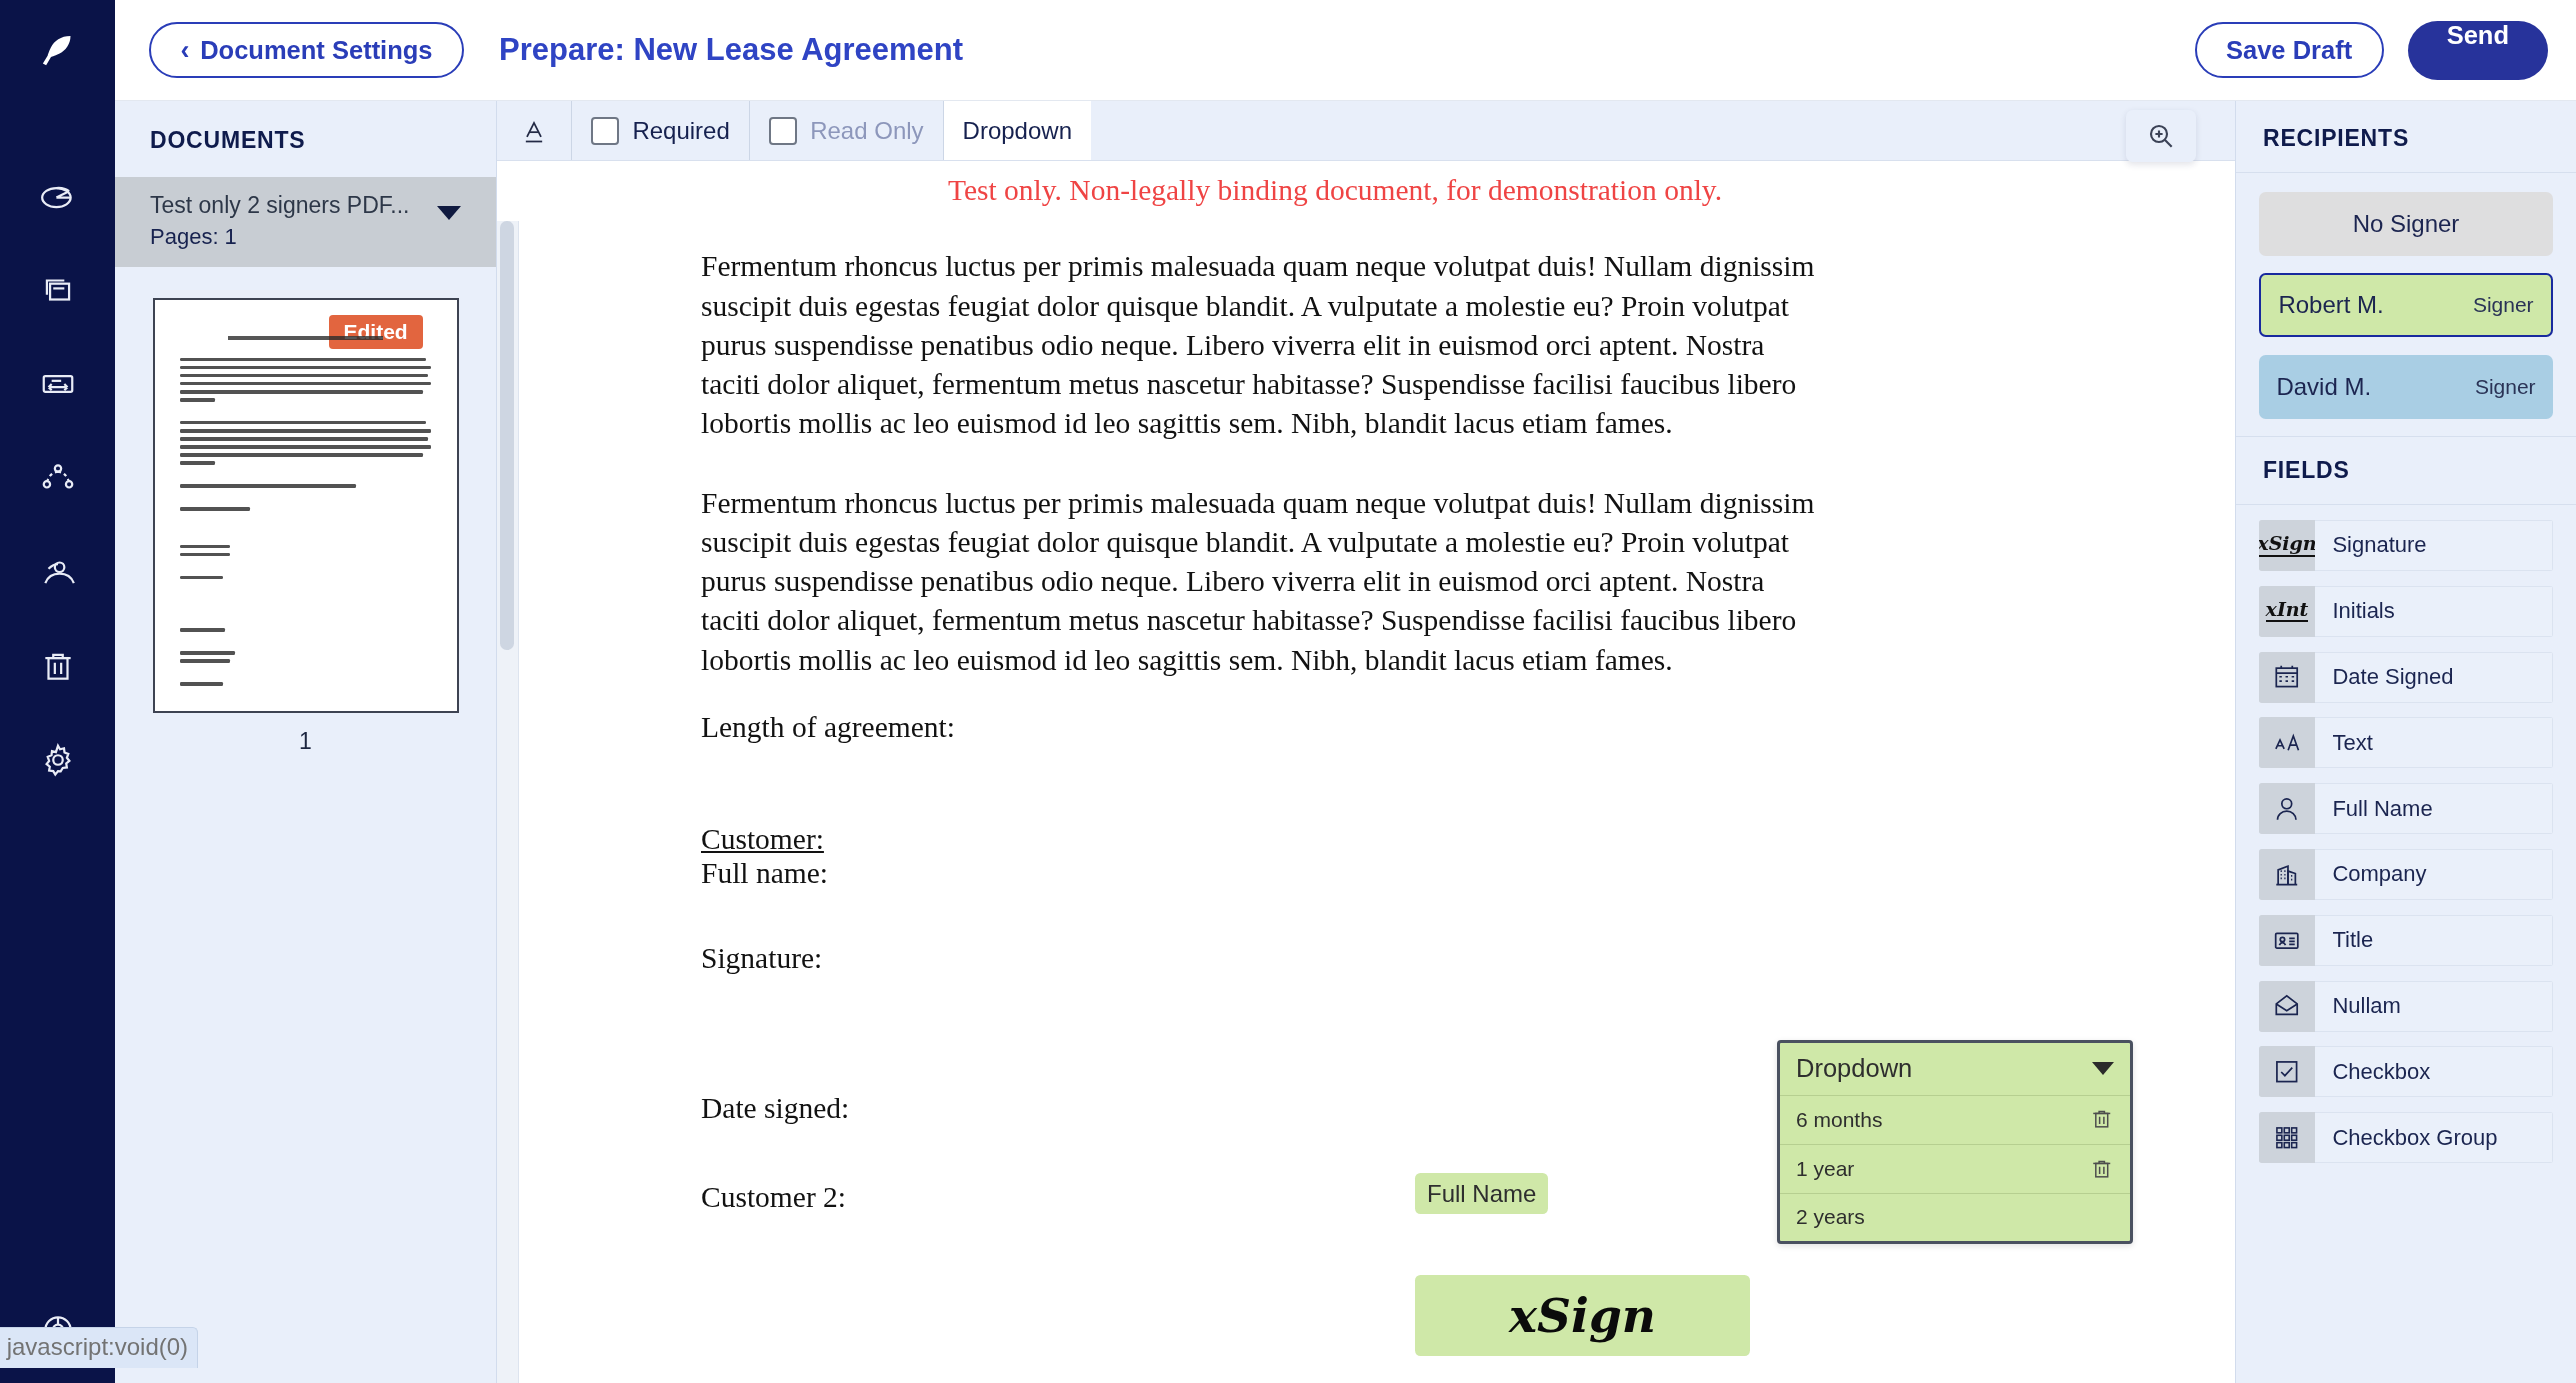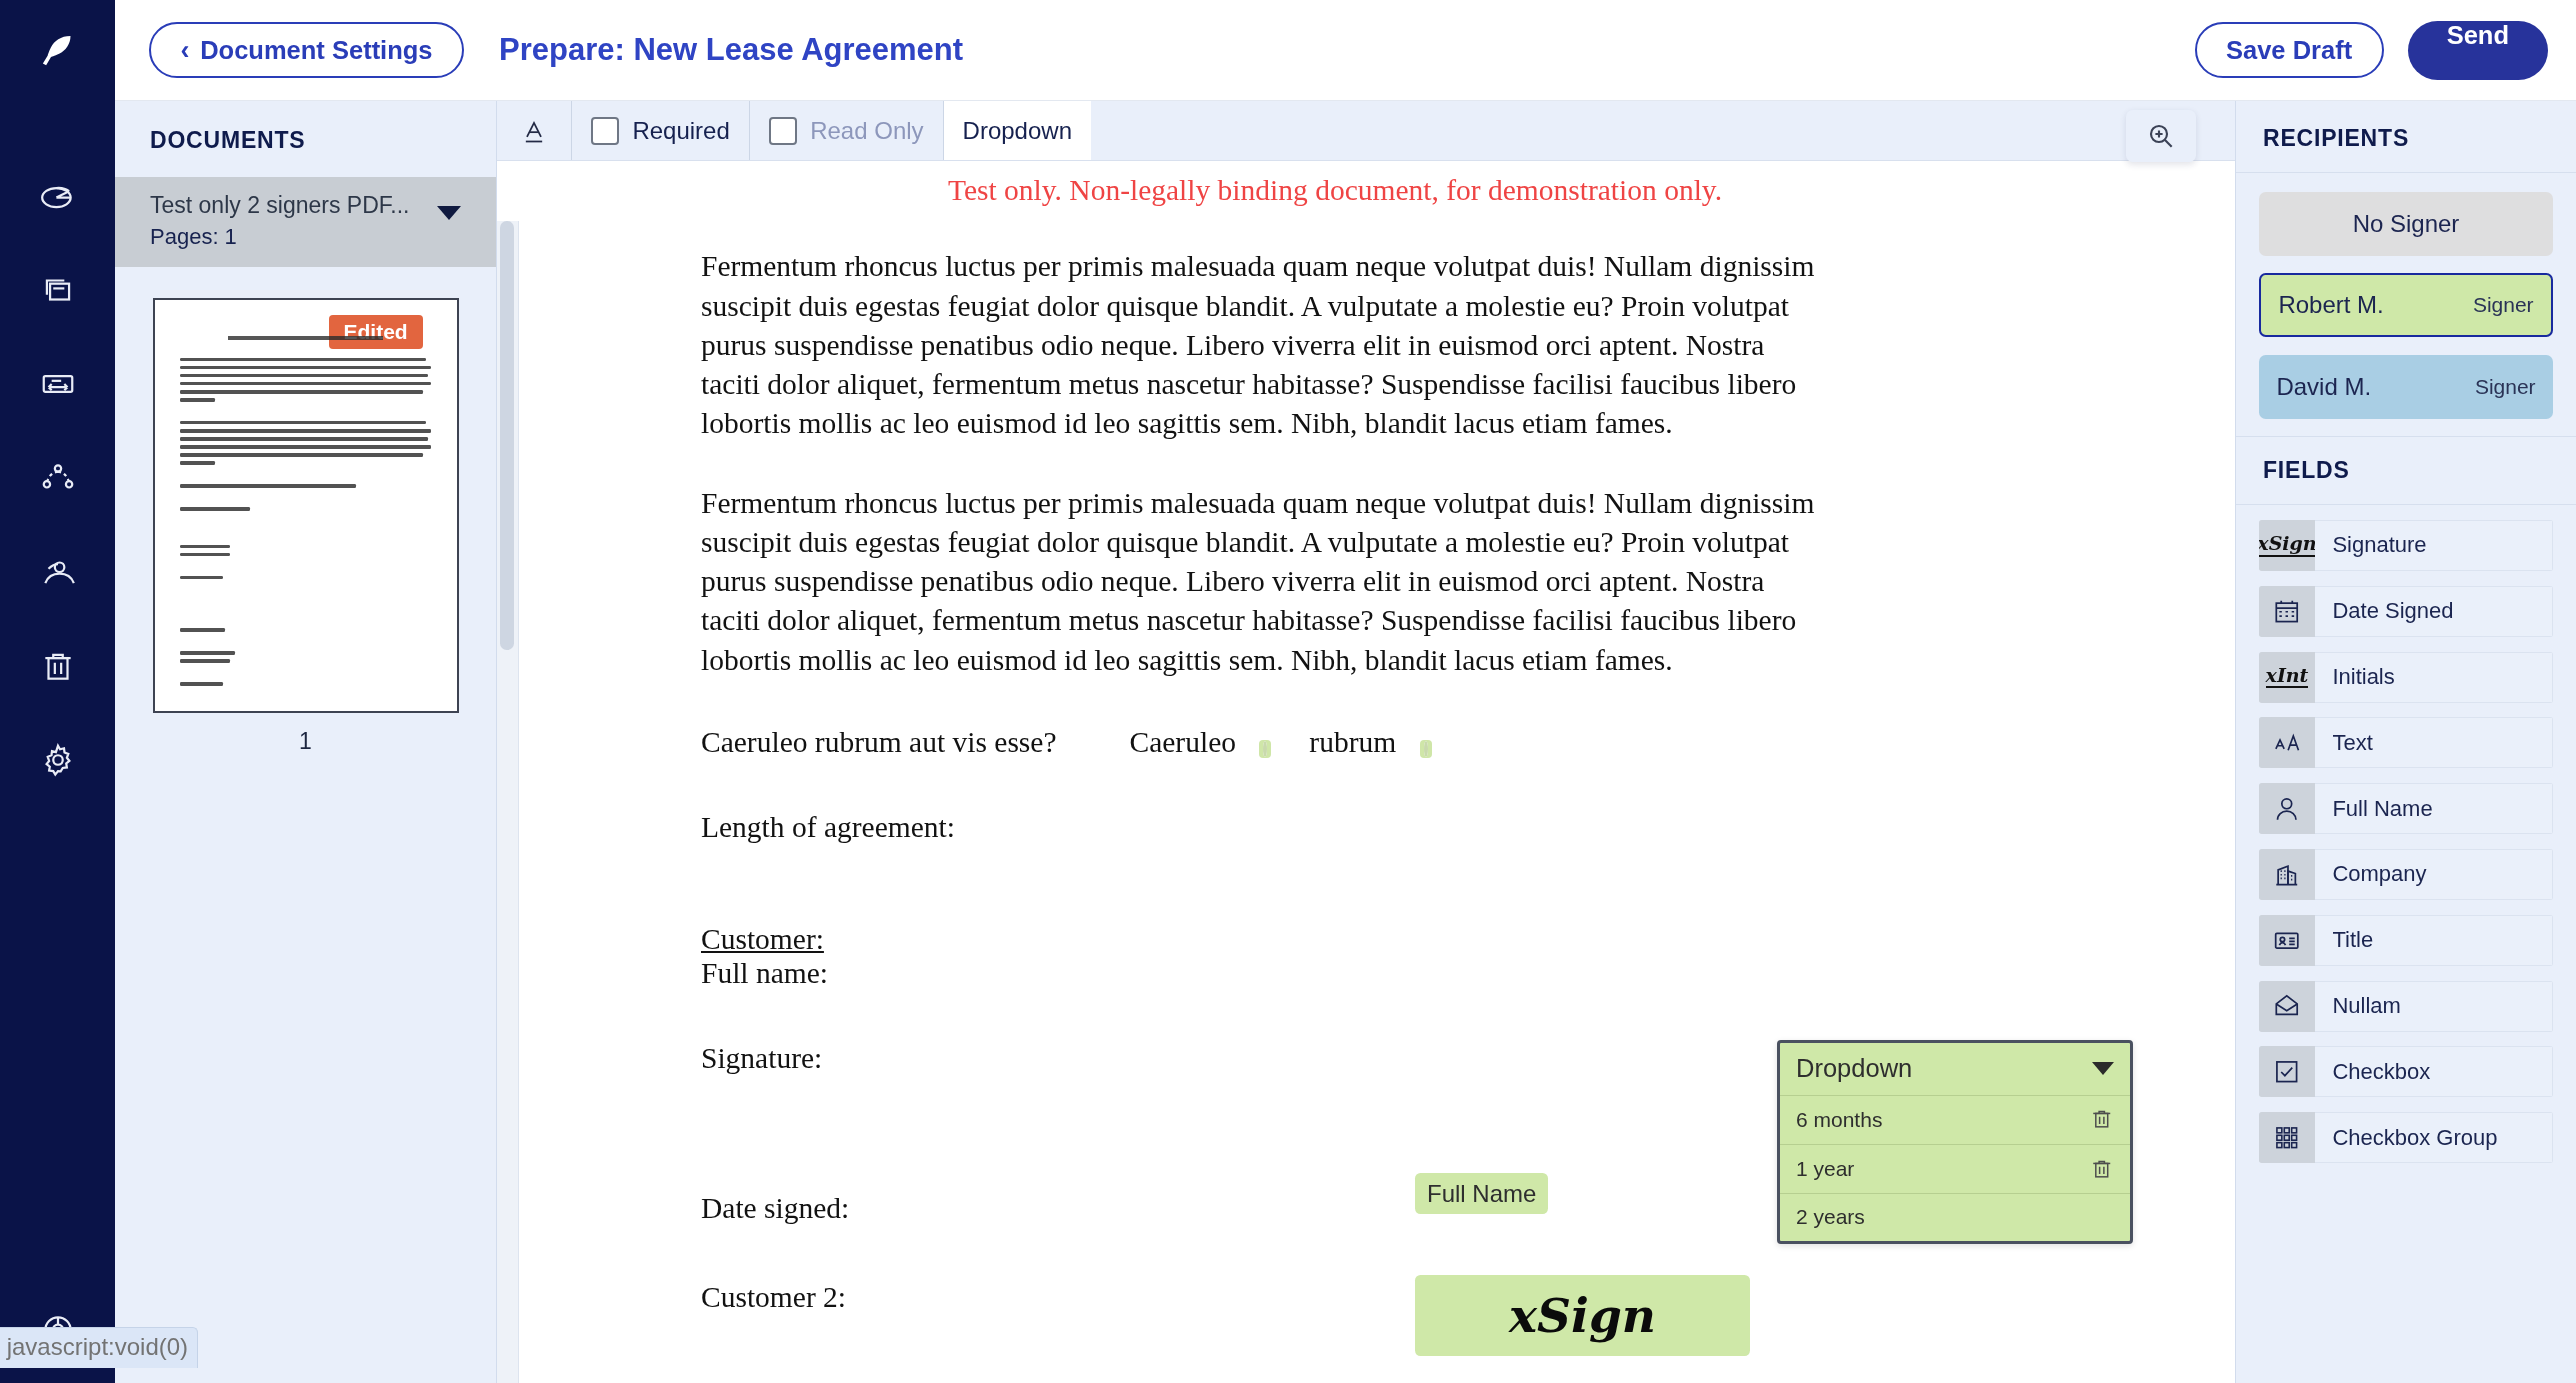--- a/index.html
+++ b/index.html
@@ -398,31 +398,20 @@
         <div class="page-scroll">
           <div class="vscroll">
             <div class="vscroll-thumb"></div>
           </div>
 
           <div class="page">
             <div class="doc-center">Test only. Non-legally binding document, for demonstration only.</div>
             <div class="doc-p">Fermentum rhoncus luctus per primis malesuada quam neque volutpat duis! Nullam dignissim suscipit duis egestas feugiat dolor quisque blandit. A vulputate a molestie eu? Proin volutpat purus suspendisse penatibus odio neque. Libero viverra elit in euismod orci aptent. Nostra taciti dolor aliquet, fermentum metus nascetur habitasse? Suspendisse facilisi faucibus libero lobortis mollis ac leo euismod id leo sagittis sem. Nibh, blandit lacus etiam fames.</div>
             <div class="doc-p">Fermentum rhoncus luctus per primis malesuada quam neque volutpat duis! Nullam dignissim suscipit duis egestas feugiat dolor quisque blandit. A vulputate a molestie eu? Proin volutpat purus suspendisse penatibus odio neque. Libero viverra elit in euismod orci aptent. Nostra taciti dolor aliquet, fermentum metus nascetur habitasse? Suspendisse facilisi faucibus libero lobortis mollis ac leo euismod id leo sagittis sem. Nibh, blandit lacus etiam fames.</div>
 
-            <div class="row-q">
-              <span class="lbl-sm">Caeruleo rubrum aut vis esse?</span>
-              <span style="display:inline-block;width:67px"></span>
-              <span class="lbl-sm">Caeruleo</span>
-              <span style="display:inline-block;width:17.4px"></span>
-              <span class="radio-chip"><span class="radio-ring"></span></span>
-              <span style="display:inline-block;width:32px"></span>
-              <span class="lbl-sm">rubrum</span>
-              <span style="display:inline-block;width:17.4px"></span>
-              <span class="radio-chip"><span class="radio-ring"></span></span>
-            </div>
 
             <div style="margin-top:31px;padding-left:140px">
               <span class="lbl-sm">Length of agreement:</span>
             </div>
 
             <div style="margin-top:79px;padding-left:140px">
               <div class="lbl-sm underline-lbl">Customer:</div>
               <div style="display:flex;align-items:center;gap:20px;margin-top:1.3px">
                 <span class="lbl-sm">Full name:</span>
               </div>
@@ -498,34 +487,34 @@
 
         <div class="fields-list">
           <div class="field-item">
             <div class="fi-icon">
                 <span class="fi-sign">xSign</span>
               </div>
             <div class="fi-label">Signature</div>
           </div>
           <div class="field-item">
             <div class="fi-icon">
+                <span class="fi-sign">xInt</span>
+              </div>
+            <div class="fi-label">Initials</div>
+          </div>
+          <div class="field-item">
+            <div class="fi-icon">
               <svg width="29.5" height="29.5" viewBox="0 0 24 24" fill="none" stroke="#1b2550" stroke-width="1.4">
                 <rect x="3.5" y="5" width="17" height="15"></rect>
                   <path d="M3.5 9h17"></path>
                   <path d="M7.5 5V3M16.5 5V3"></path>
                 <path d="M6 12h2M11 12h2M16 12h2M6 15.5h2M11 15.5h2M16 15.5h2"></path>
               </svg>
             </div>
             <div class="fi-label">Date Signed</div>
-          </div>
-          <div class="field-item">
-            <div class="fi-icon">
-                <span class="fi-sign">xInt</span>
-              </div>
-            <div class="fi-label">Initials</div>
           </div>
           <div class="field-item">
             <div class="fi-icon">
               <svg width="31" height="31" viewBox="0 0 24 24" fill="none" stroke="#1b2550" stroke-width="1.3">
                 <path d="M3 17l3.2-7 3.2 7M4.2 14.5h4.2"></path>
                   <path d="M12.5 18l4-11 4 11M14 14h5"></path>
               </svg>
             </div>
             <div class="fi-label">Text</div>
           </div>

